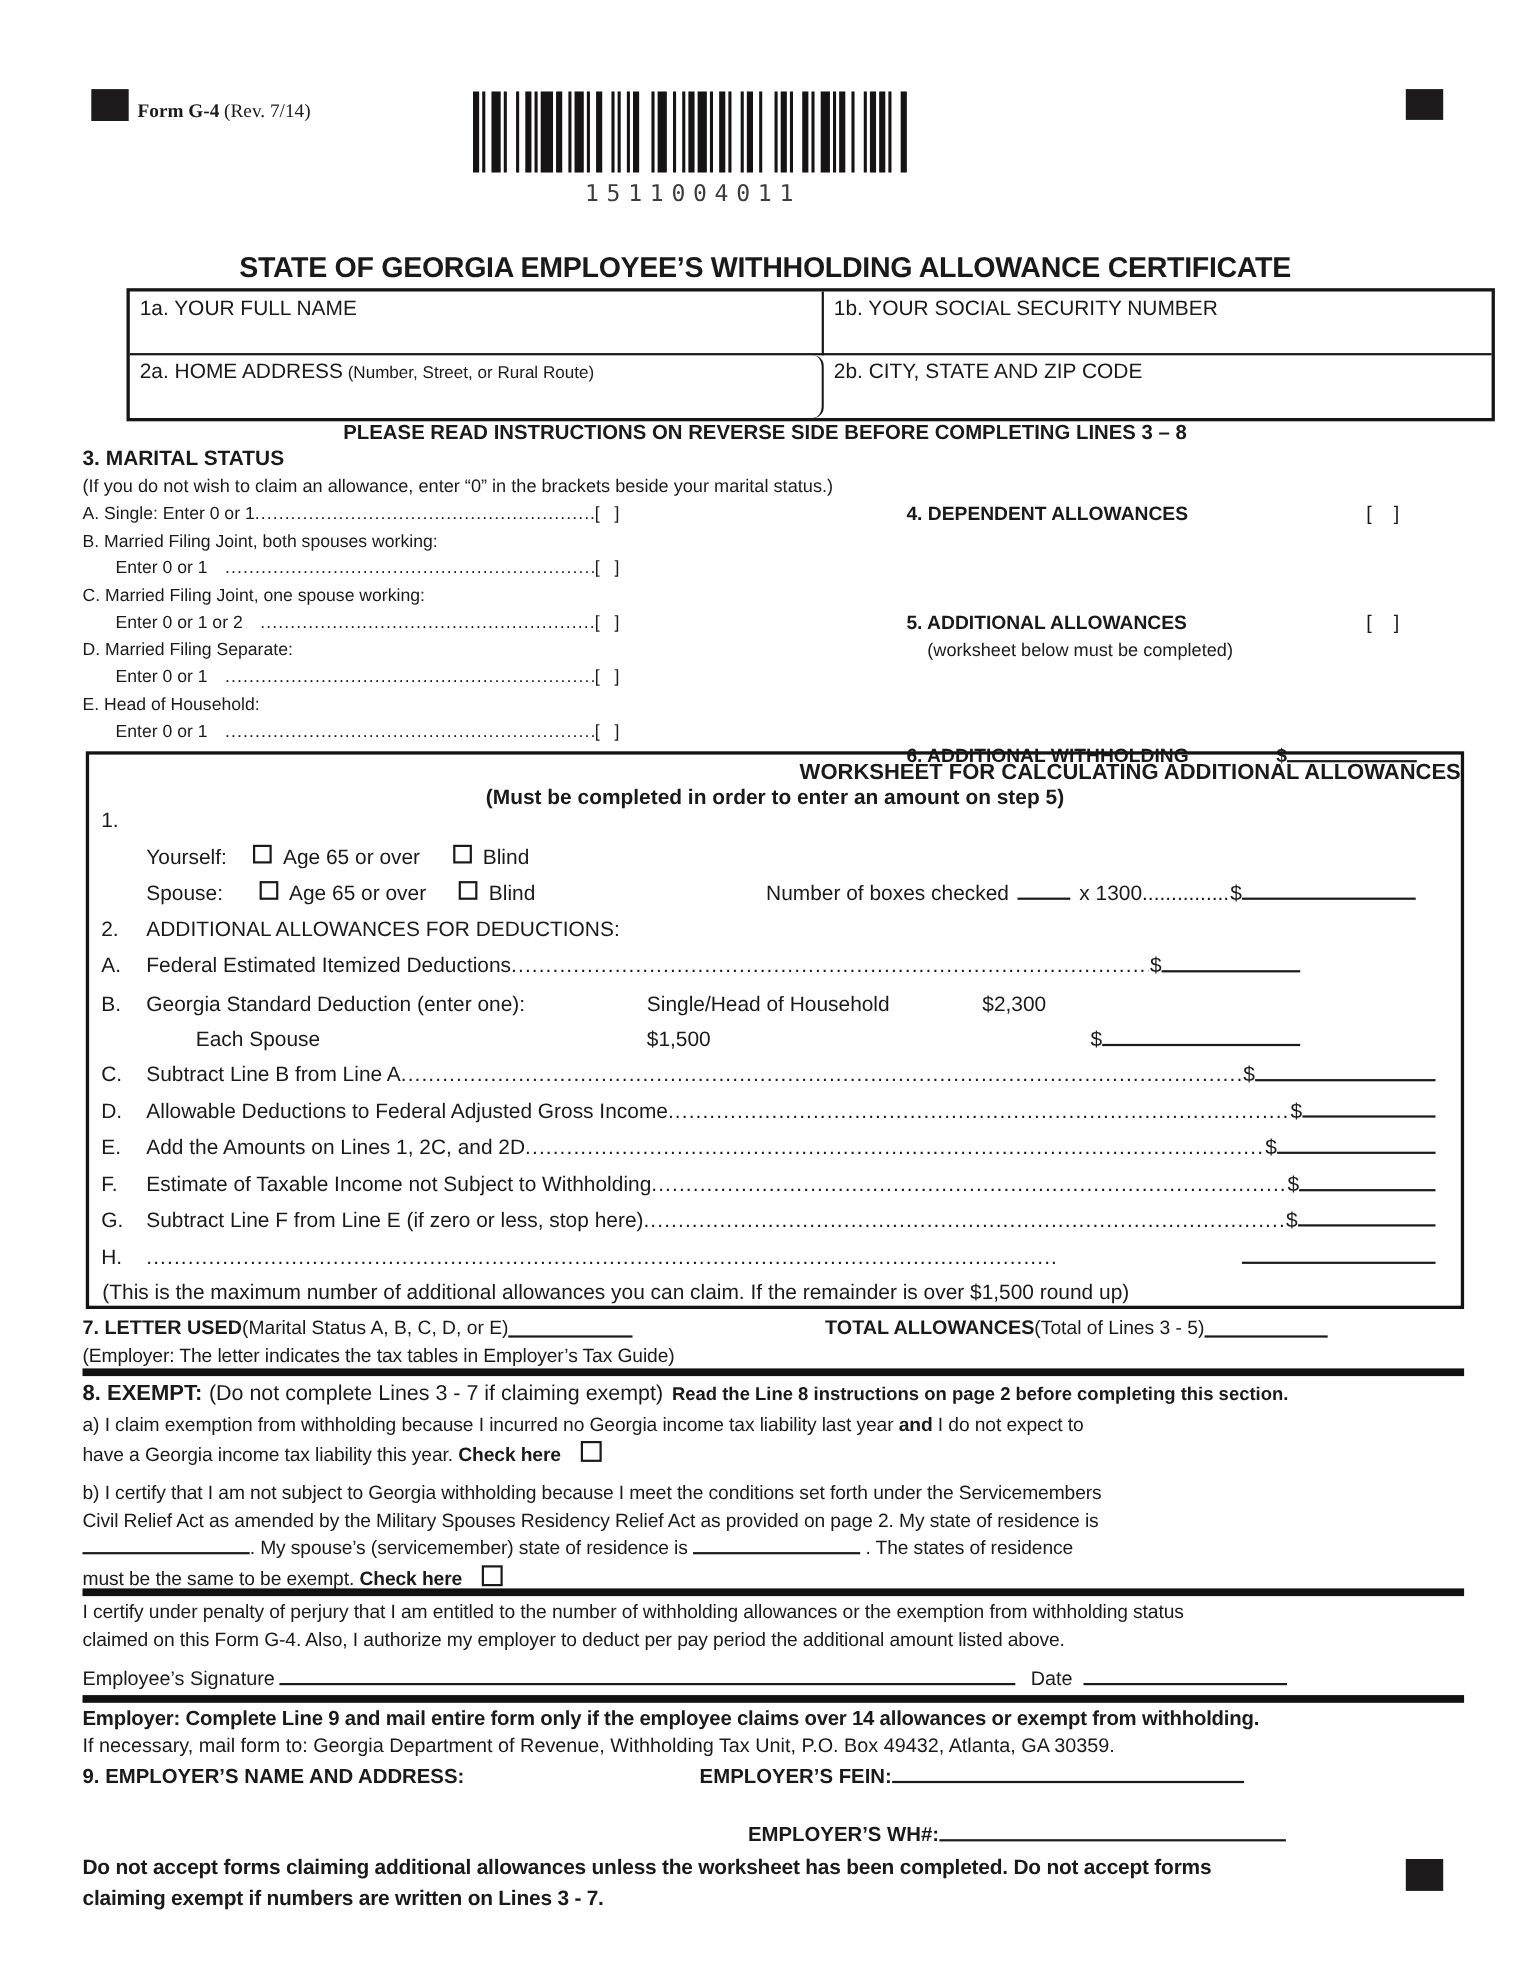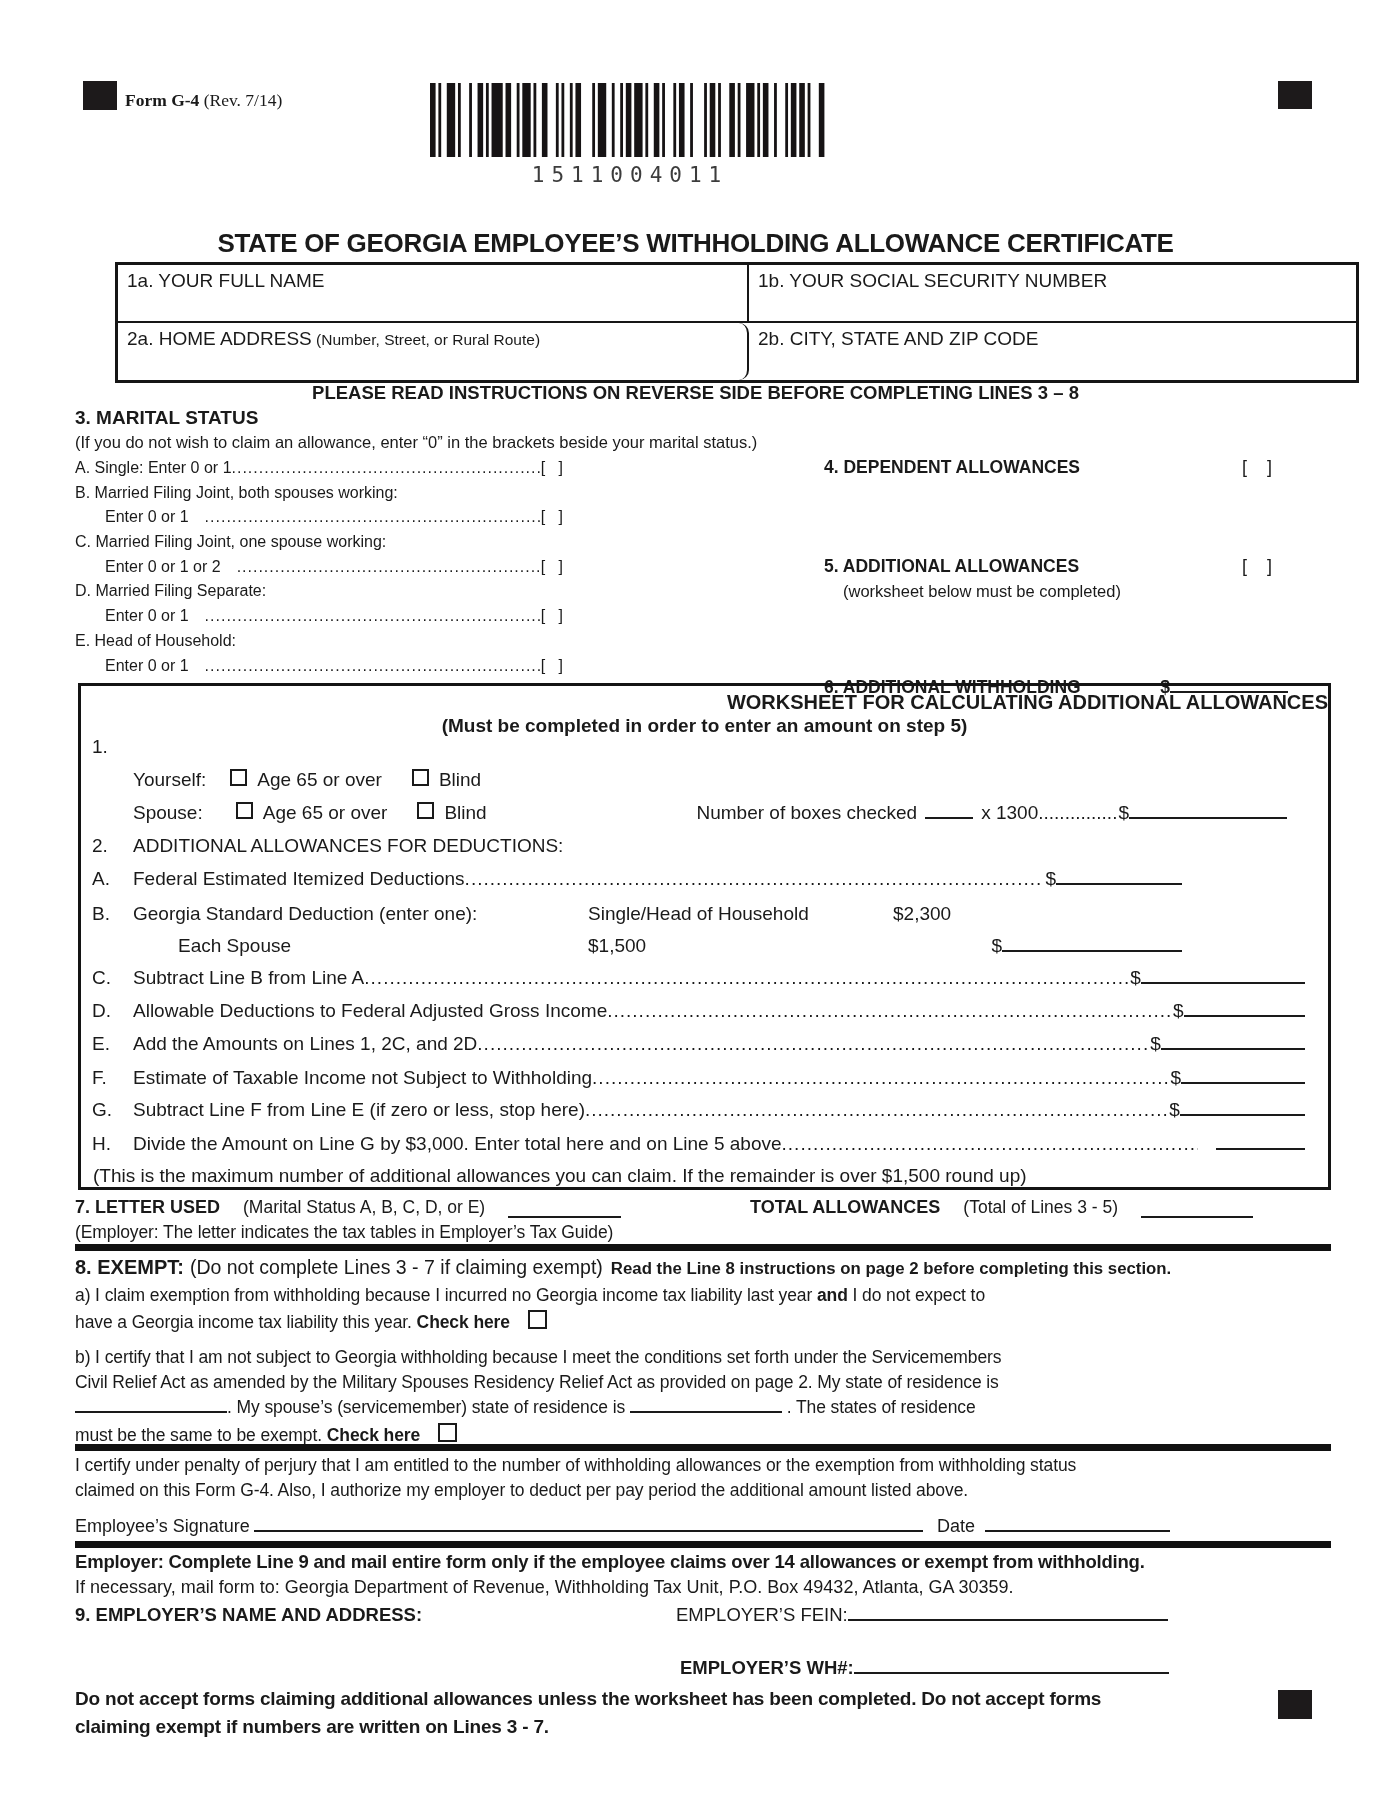--- a/index.html
+++ b/index.html
@@ -45,21 +45,21 @@
   
   .wsbox{left:78px;top:683px;width:1247px;height:501px;border:3px solid #141414;}
   .wshead{position:absolute;left:0;right:0;top:5px;text-align:right;font-size:20px;font-weight:bold;}
   .wssub{position:absolute;left:0;right:0;top:29px;text-align:center;font-size:19px;font-weight:bold;}
   .wsline{position:absolute;left:52px;display:flex;align-items:baseline;font-size:19px;white-space:nowrap;line-height:24px;}
   .wsletter{position:absolute;left:11px;font-size:19px;line-height:24px;}
   .cb{display:inline-block;width:13px;height:13px;border:2.2px solid #1a1a1a;vertical-align:-1px;}
   .cb.big{width:15px;height:15px;}
   .wsl-dollar{flex:0 0 auto;padding-left:1px;}
   
-  .l7{font-size:18px;display:flex;align-items:flex-end;white-space:nowrap;gap:23px;}
+  .l7{font-size:18px;display:flex;align-items:center;white-space:nowrap;}
   .l7 .p{font-weight:normal;font-size:17.5px;}
   .bar{left:75px;width:1256px;height:7px;background:#111;position:absolute;}
   .txt{font-size:17.5px;white-space:nowrap;letter-spacing:-0.1px;}
   .s8head{display:flex;align-items:baseline;white-space:nowrap;}
   .s8head .n{font-size:20px;font-weight:bold;}
   .s8head .m{font-size:19.5px;padding-left:6px;}
   .s8head .r{font-size:16.8px;font-weight:bold;padding-left:8px;}
   .warn{font-size:19px;font-weight:bold;white-space:nowrap;letter-spacing:-0.2px;}
 </style>
 </head>
@@ -279,21 +279,20 @@
   <span class="wsletter" style="top:412px;">G.</span>
   <div class="wsline" style="top:412px;right:23px;">
     <span>Subtract Line F from Line E (if zero or less, stop here)</span>
     <span class="dots"></span>
     <span class="wsl-dollar">$</span>
     <span class="blank" style="width:178px;"></span>
   </div>
 
   <span class="wsletter" style="top:446px;">H.</span>
   <div class="wsline" style="top:446px;right:23px;">
-    <span>Divide the Amount on Line G by $3,000. Enter total here and on Line 5 above </span>
     <span class="dots" style="margin-right:18px;"></span>
     <span class="blank" style="width:176px;"></span>
   </div>
 
   <div class="wsline" style="top:478px;left:12px;">(This is the maximum number of additional allowances you can claim. If the remainder is over $1,500 round up)</div>
 </div>
 
 <div class="abs l7" style="left:75px;top:1197px;">
   <span class="b">7. LETTER USED</span>
   <span class="p"> (Marital Status A, B, C, D, or E) </span>
@@ -331,21 +330,21 @@
   <span style="margin-left:14px;">Date</span>
   <span class="blank" style="width:185px;margin-left:10px;"></span>
 </div>
 
 <div class="bar" style="top:1541px;"></div>
 
 <div class="abs" style="left:75px;top:1551px;font-size:18.5px;font-weight:bold;white-space:nowrap;letter-spacing:-0.2px;">Employer: Complete Line 9 and mail entire form only if the employee claims over 14 allowances or exempt from withholding.</div>
 <div class="abs" style="left:75px;top:1577px;font-size:18px;white-space:nowrap;">If necessary, mail form to: Georgia Department of Revenue, Withholding Tax Unit, P.O. Box 49432, Atlanta, GA 30359.</div>
 
 <div class="abs" style="left:75px;top:1604px;font-size:18.5px;font-weight:bold;white-space:nowrap;">9. EMPLOYER’S NAME AND ADDRESS:</div>
-<div class="abs" style="left:676px;top:1604px;font-size:18.5px;font-weight:normal;white-space:nowrap;text-align:right;">
+<div class="abs" style="left:636px;top:1604px;font-size:18.5px;font-weight:bold;white-space:nowrap;text-align:right;">
   <span>EMPLOYER’S FEIN:</span><span class="blank" style="width:320px;"></span>
 </div>
 <div class="abs" style="left:680px;top:1657px;font-size:18.5px;font-weight:bold;white-space:nowrap;">
   <span>EMPLOYER’S WH#:</span><span class="blank" style="width:315px;"></span>
 </div>
 
 <div class="abs warn" style="left:75px;top:1688px;">Do not accept forms claiming additional allowances unless the worksheet has been completed. Do not accept forms</div>
 <div class="abs warn" style="left:75px;top:1716px;">claiming exempt if numbers are written on Lines 3 - 7.</div>
 
 </body></html>

